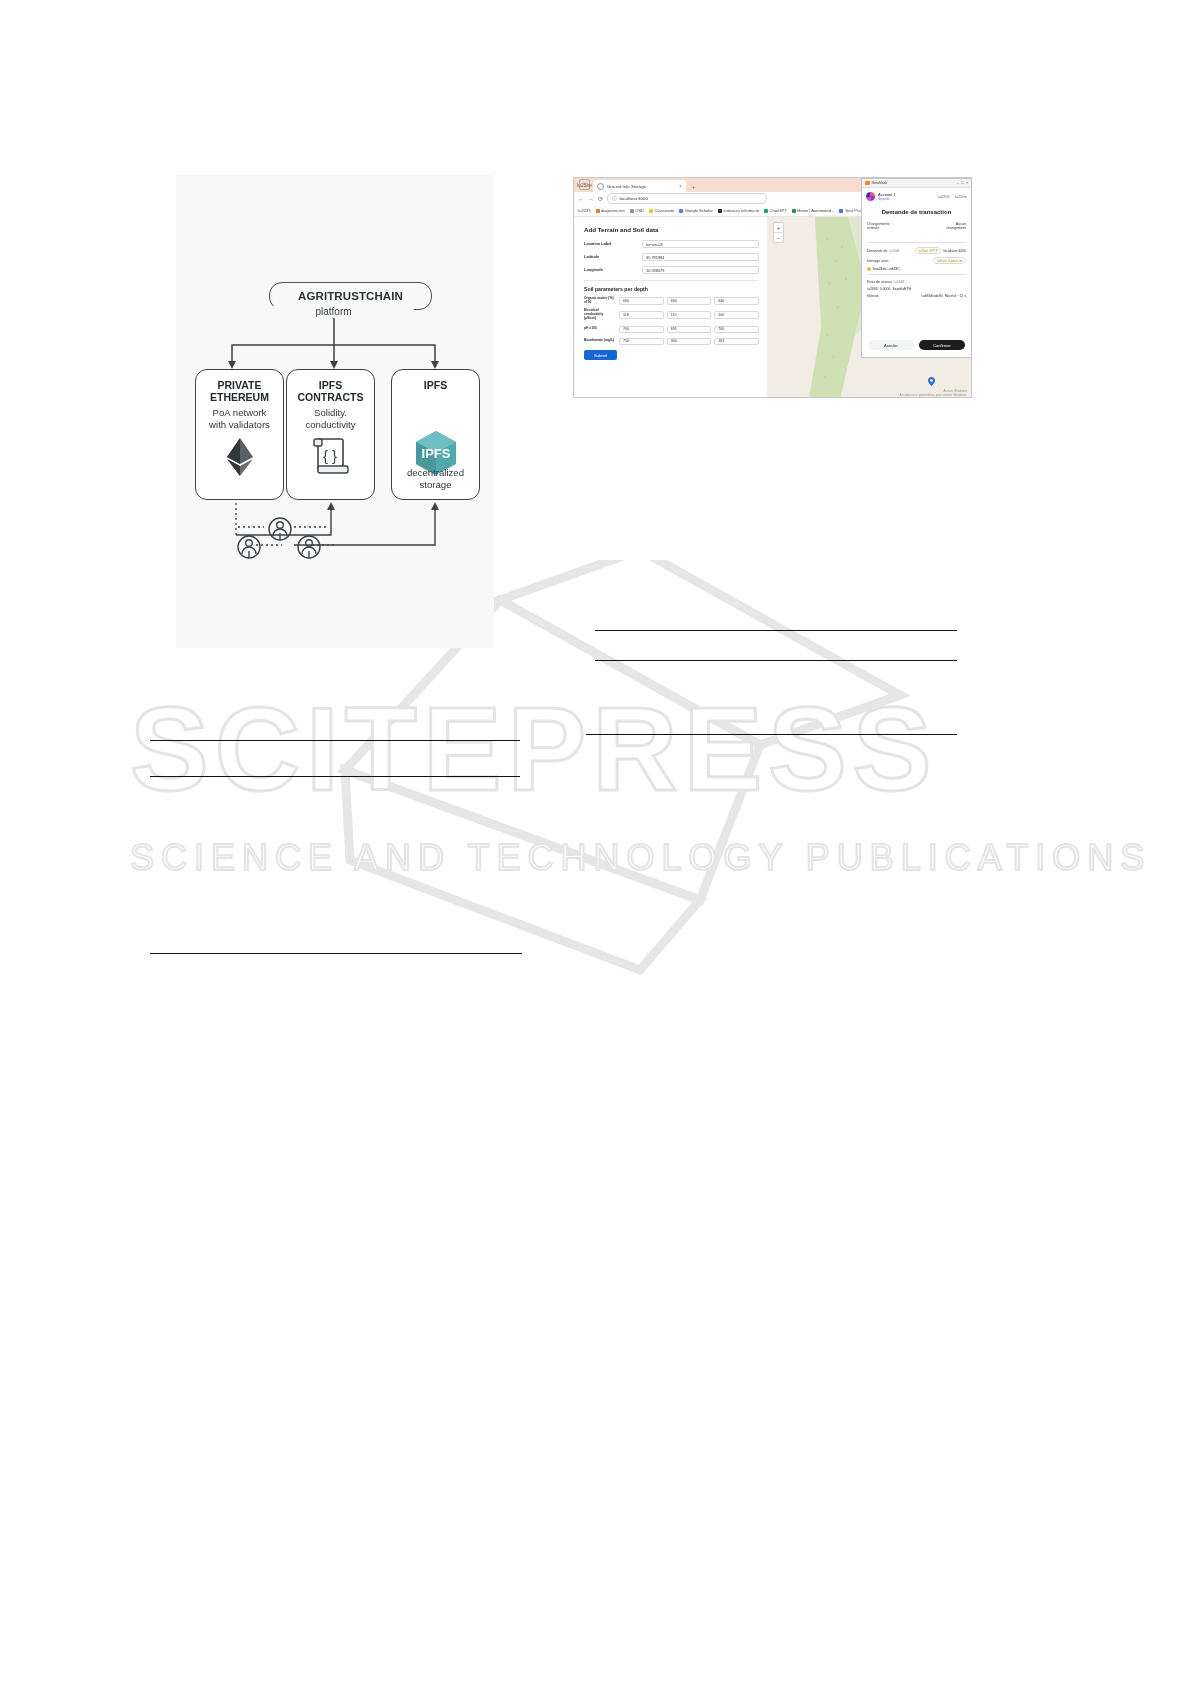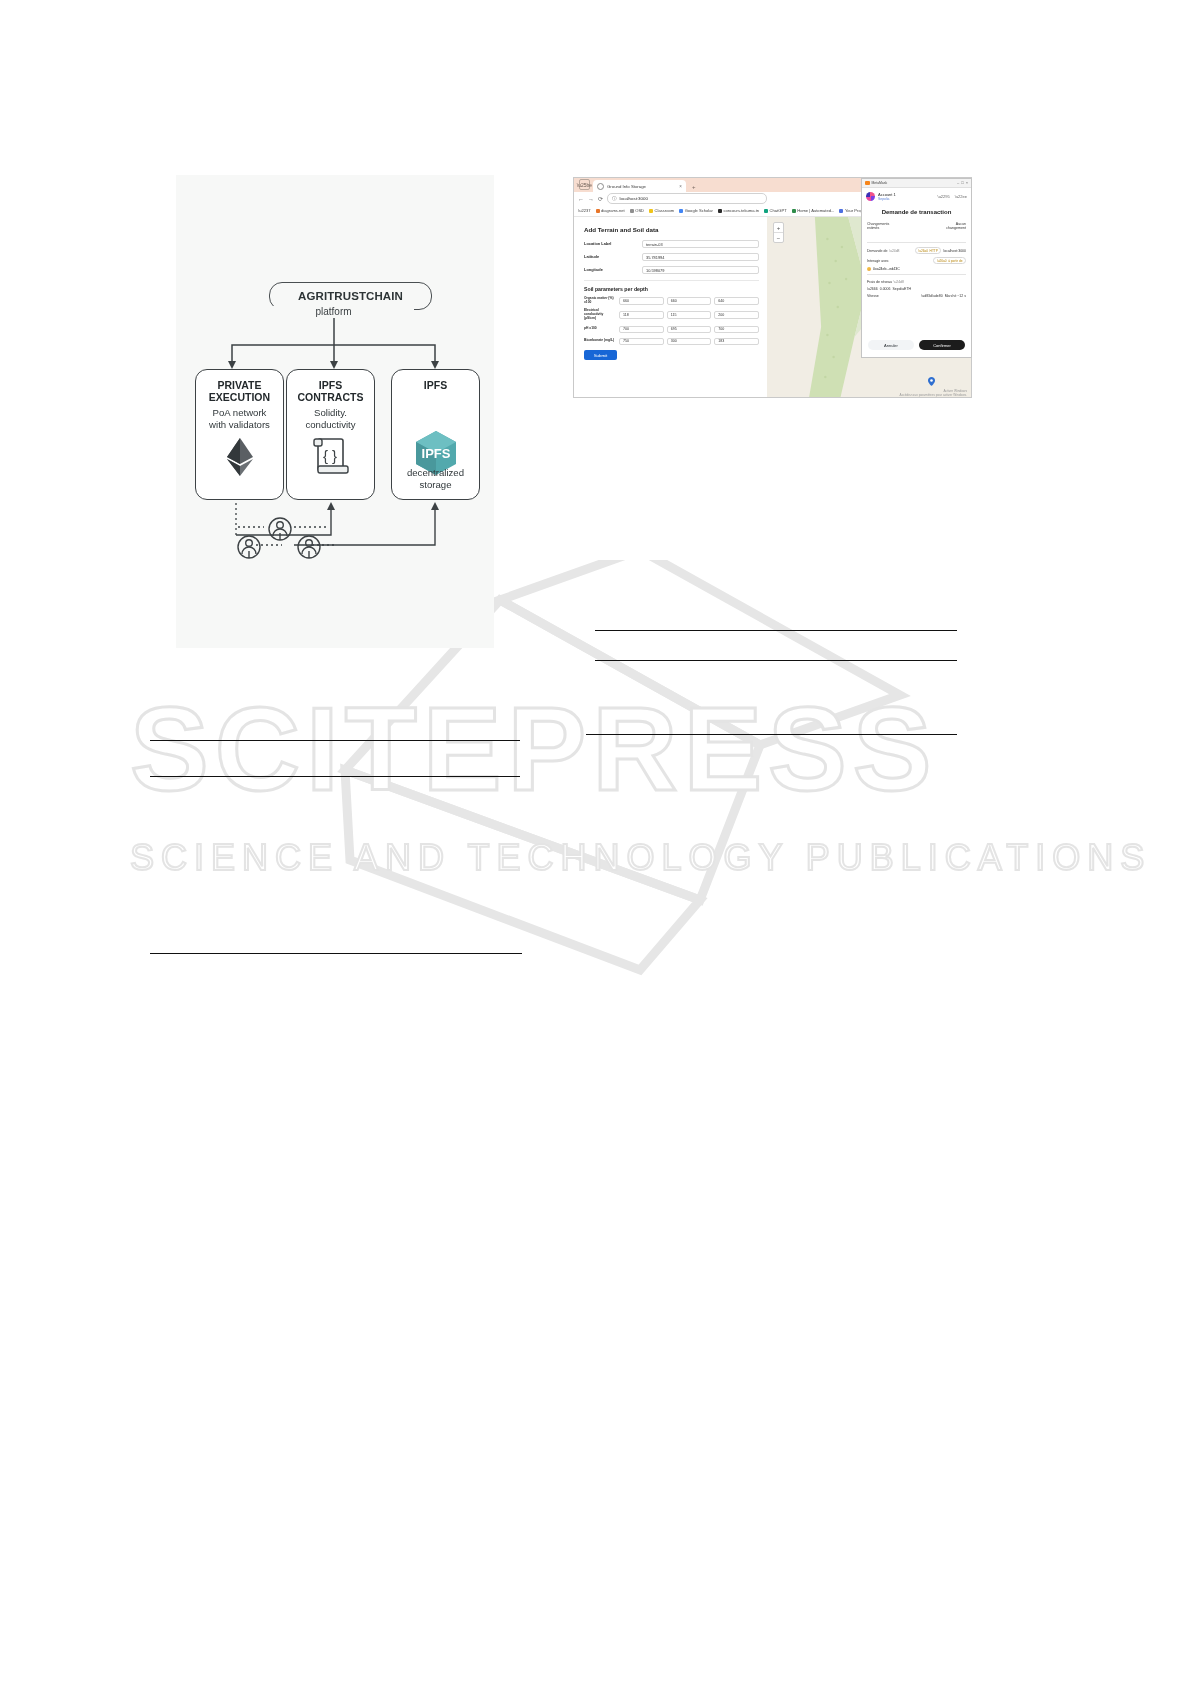--- a/index.html
+++ b/index.html
@@ -191,21 +191,21 @@
     </svg>
 
 
     <div class="platform-box">
       <span>AGRITRUSTCHAIN</span>
     </div>
     <div class="platform-sub">platform</div>
 
     <div class="card c1">
       <div class="t"><span>PRIVATE</span><br>
-        <span>EXECUTION</span></div>
+        <span>ETHEREUM</span></div>
       <div class="s"><span>PoA network</span><br>
         <span>with validators</span></div>
       <svg class="eth-glyph" width="30" height="40" viewBox="0 0 30 40">
         <polygon points="15,1 28,20 15,27 2,20" fill="#5a5f63"></polygon>
         <polygon points="15,1 15,27 2,20" fill="#33383b"></polygon>
         <polygon points="15,29 28,22 15,39 2,22" fill="#6b7074"></polygon>
         <polygon points="15,29 15,39 2,22" fill="#33383b"></polygon>
       </svg>
     </div>
 

